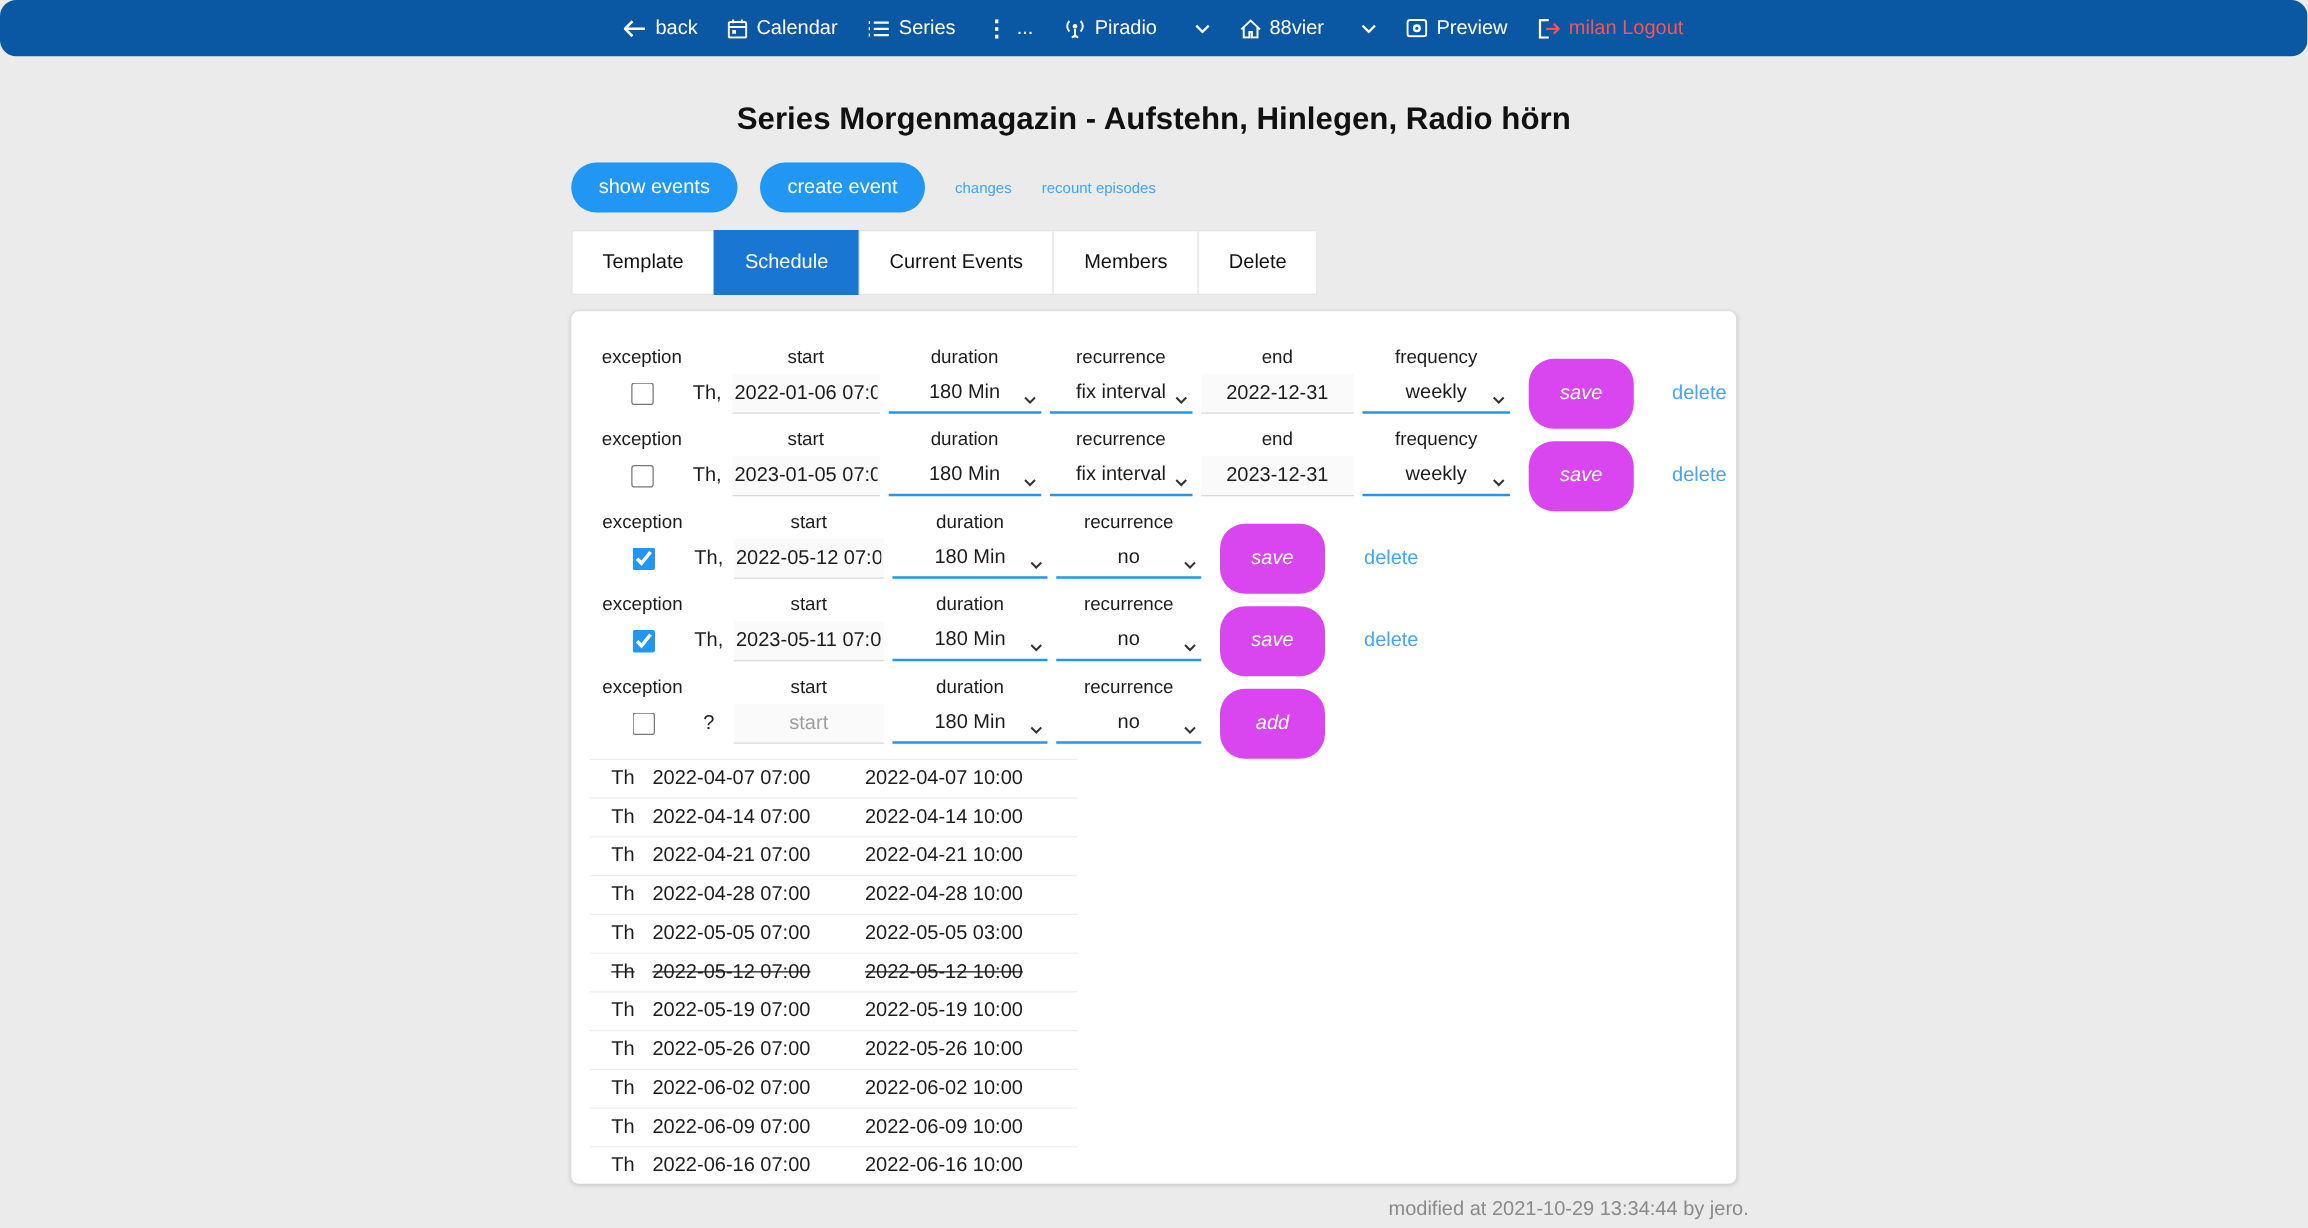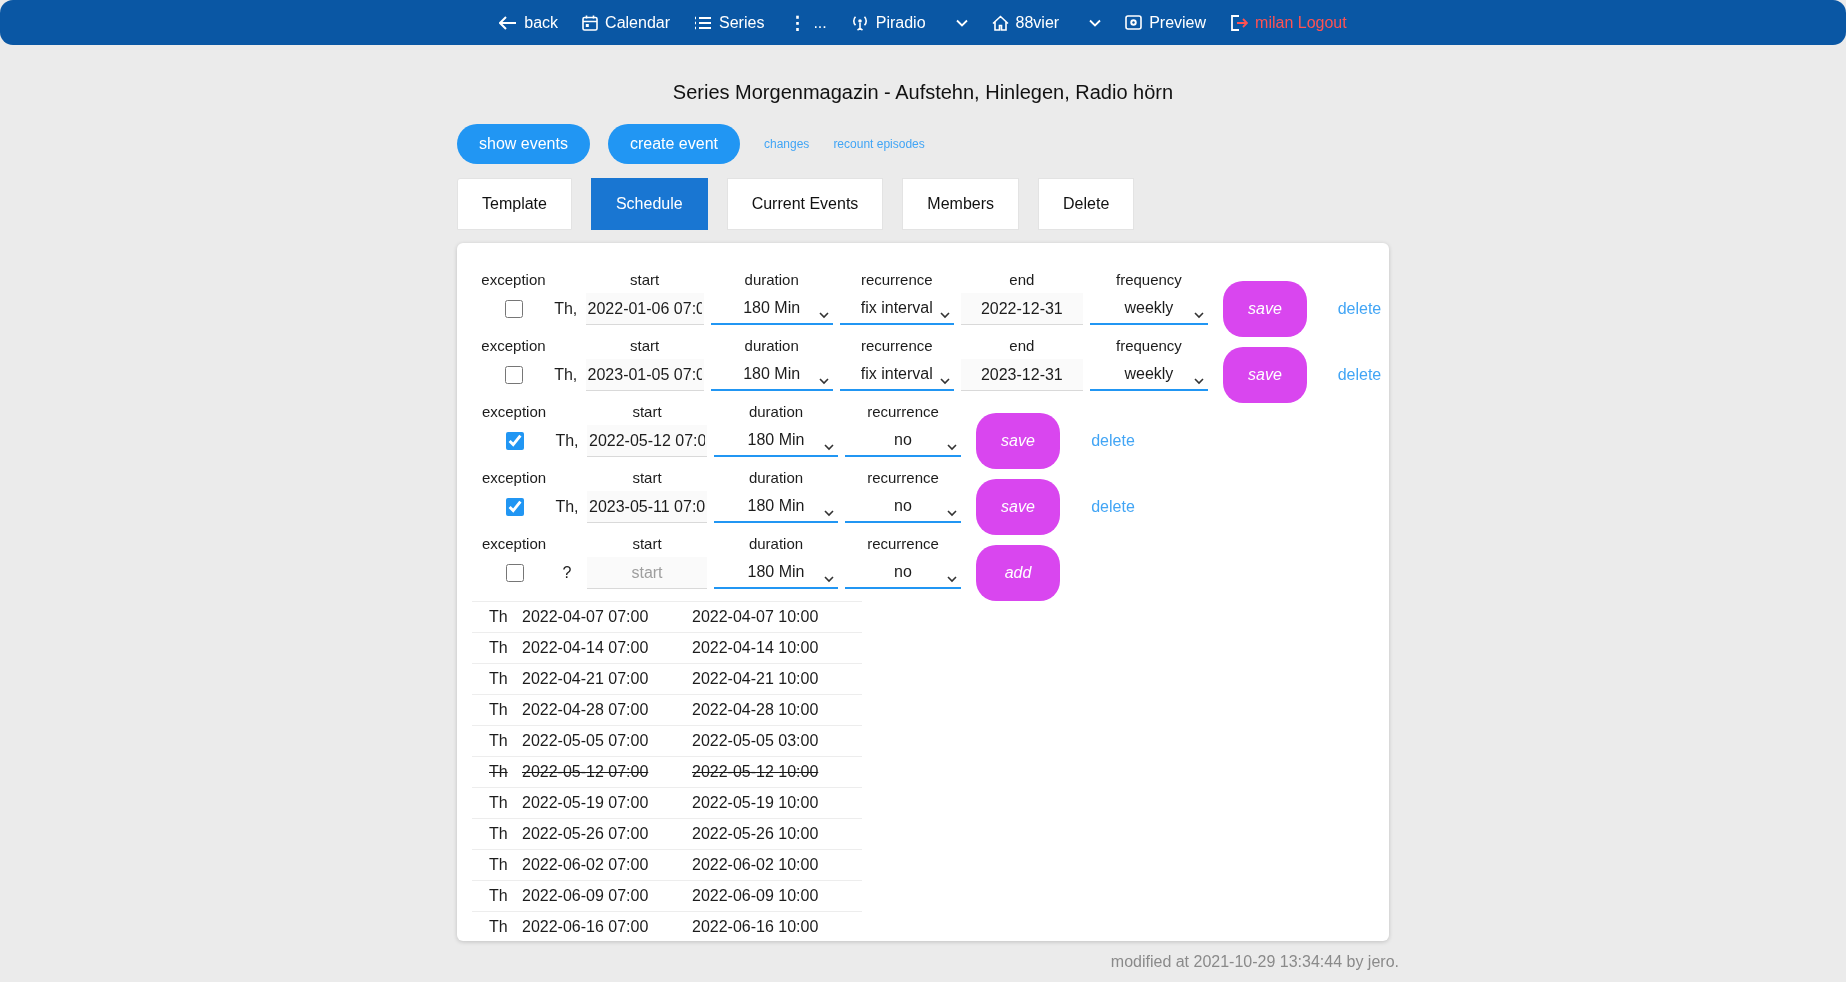--- a/index.html
+++ b/index.html
@@ -18,31 +18,31 @@
     display: flex; align-items: center; justify-content: center;
     gap: 24px; color: #fff; border-radius: 13px;
   }
   .nav-item { display: flex; align-items: center; gap: 7px; cursor: pointer; white-space: nowrap; }
   .nav-item svg { display: block; }
   .nav-kebab { font-size: 18px; font-weight: bold; letter-spacing: 0; line-height: 1; }
   .nav-caret { margin-left: 6px; }
   .nav-logout { color: #ff5252; }
 
   
-  .page-title { text-align: center; font-size: 20px; font-weight: 400; margin: 36px 0 20px; color: #111; }
+  .page-title { text-align: center; font-size: 25px; font-weight: 700; margin: 36px 0 20px; color: #111; }
   .content { width: 932px; margin: 0 auto; }
   .actions { display: flex; align-items: center; gap: 18px; margin-bottom: 14px; }
   .btn-pill {
     background: #2196f3; color: #fff; border: none; border-radius: 20px;
     height: 40px; padding: 0 22px; font-size: 16px; font-family: inherit; cursor: pointer;
   }
   .action-link { color: #42a5f5; text-decoration: none; font-size: 12px; cursor: pointer; margin-left: 6px; }
 
   
-  .tabs { display: flex; gap: 20px; }
+  .tabs { display: flex; }
   .tab {
     background: #fff; border: 1px solid #e3e3e3; margin-left: -1px;
     height: 52px; line-height: 50px; padding: 0 24px; font-size: 16px;
     color: #111; cursor: pointer; white-space: nowrap;
   }
   .tab:first-child { margin-left: 0; border-top-left-radius: 3px; }
   .tab.active { background: #1976d2; border-color: #1976d2; color: #fff; }
 
   
   .card {

